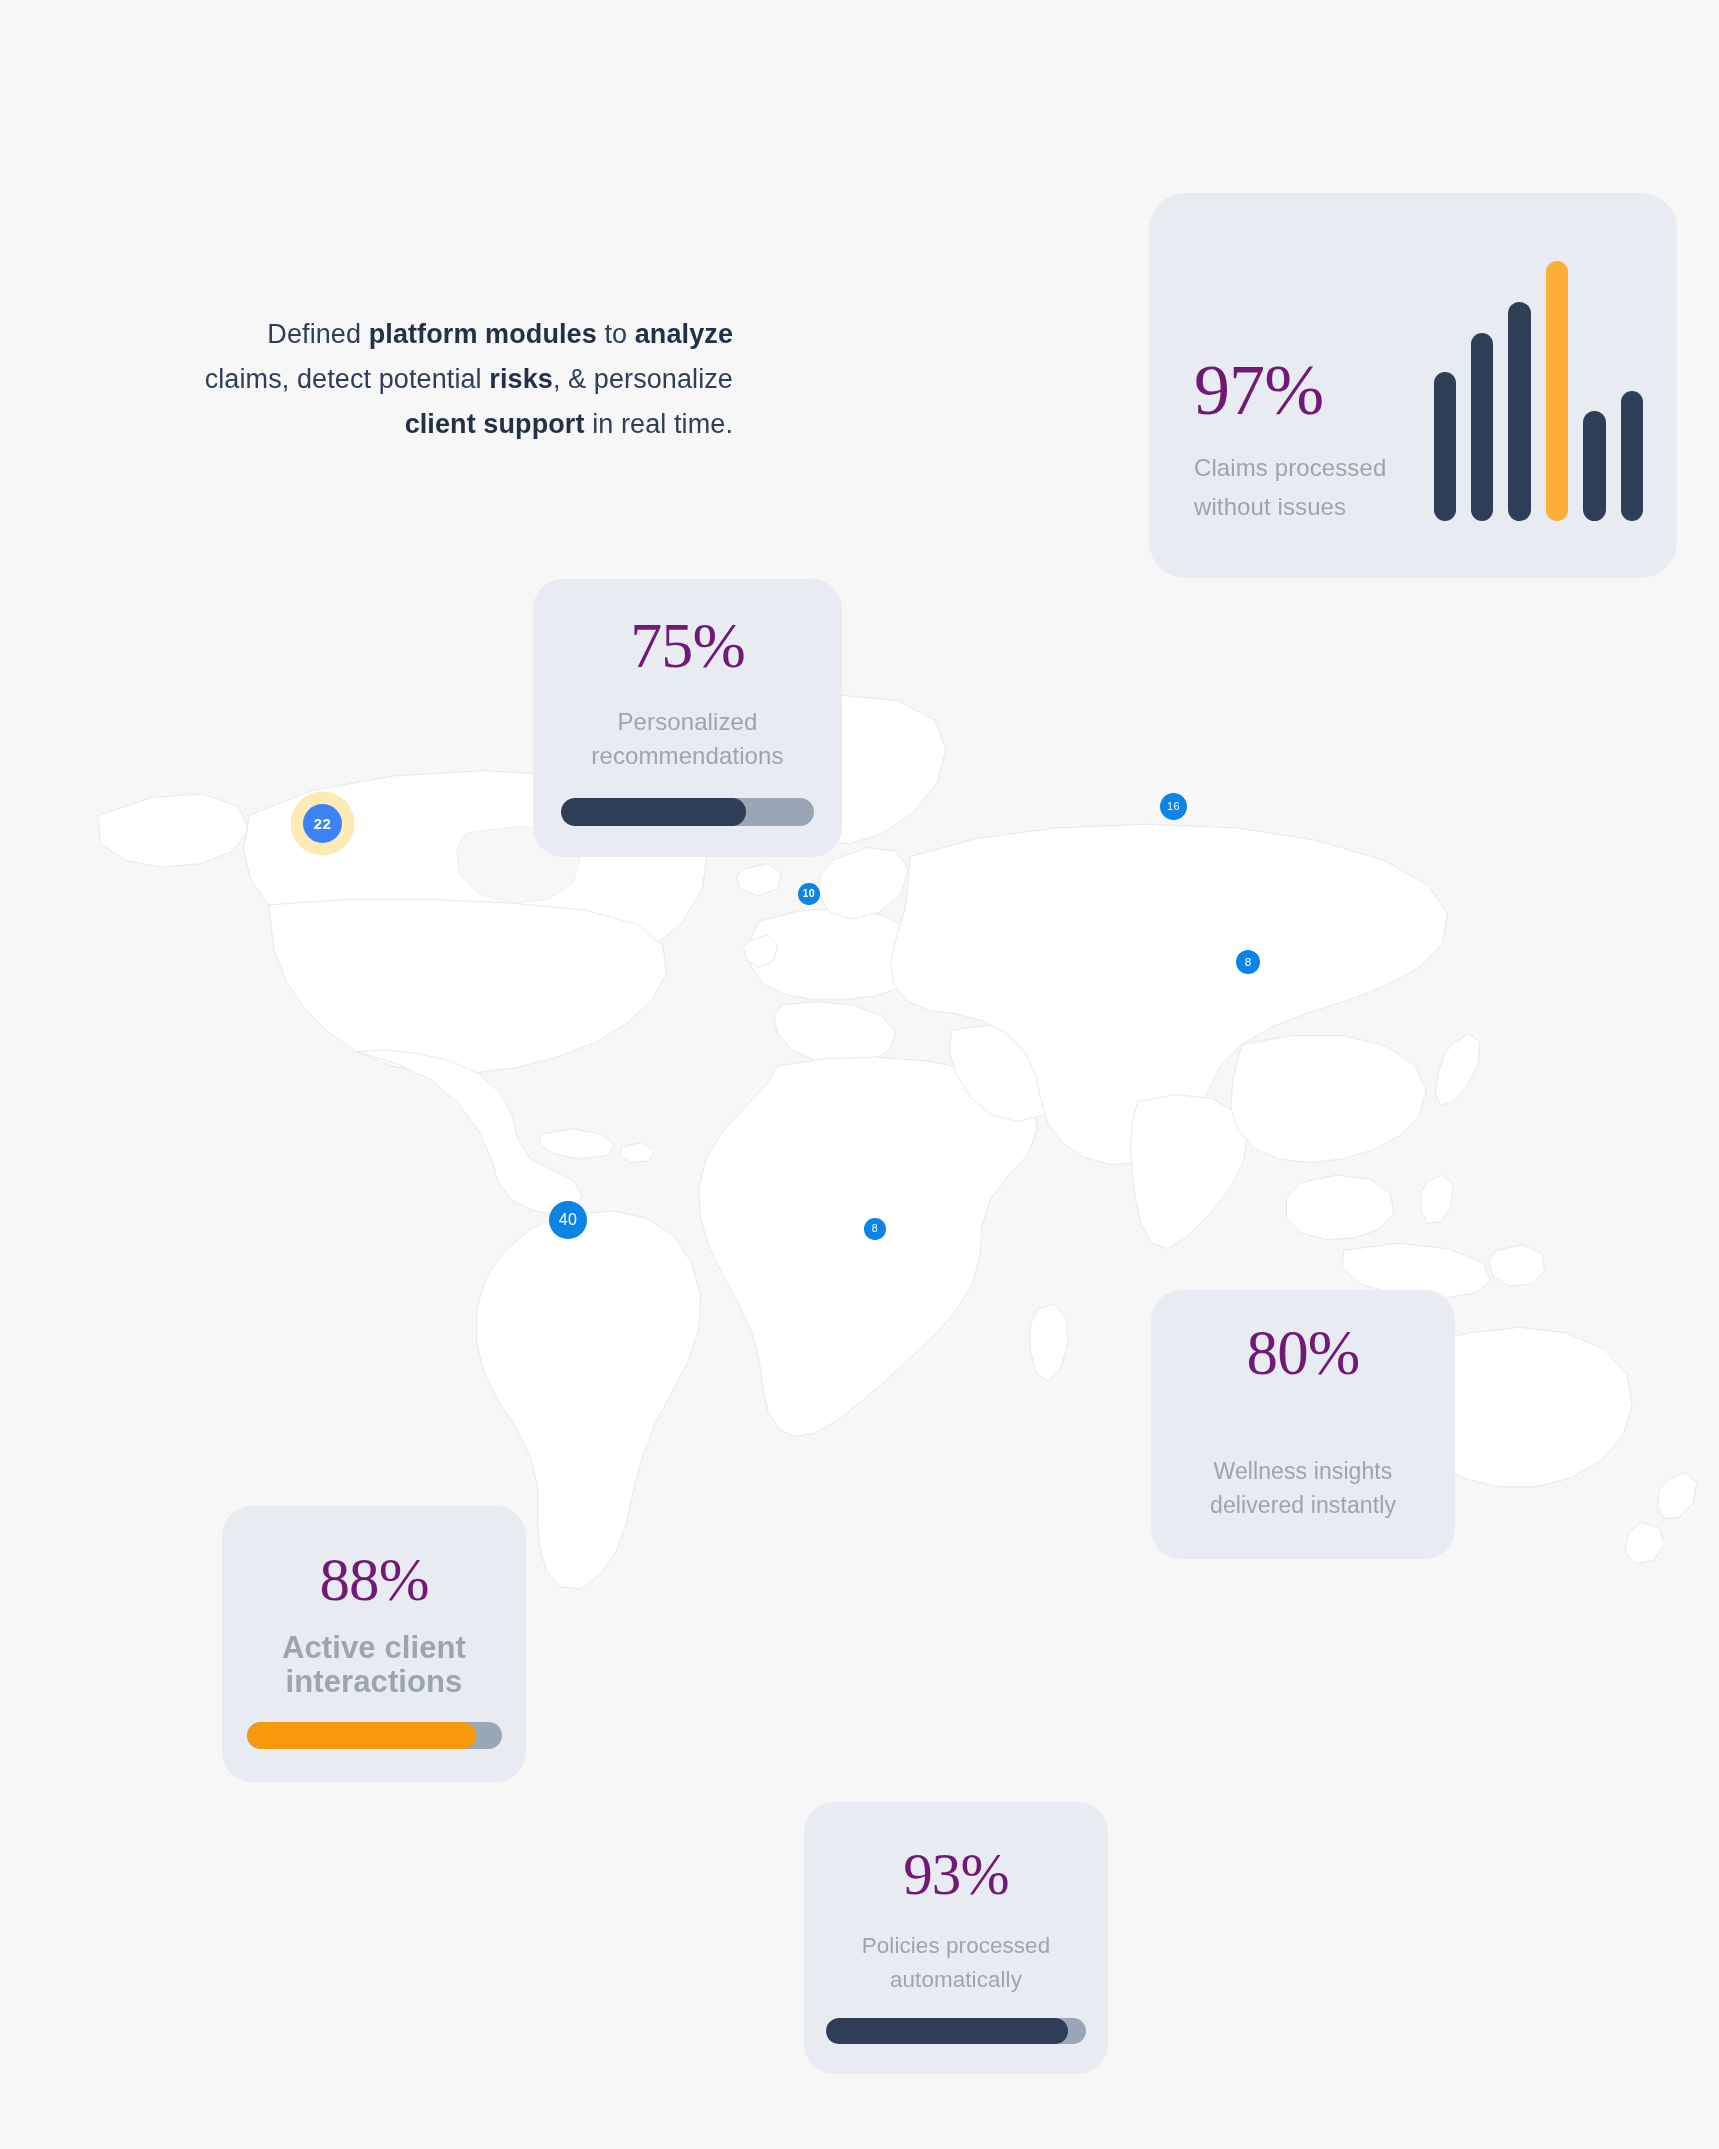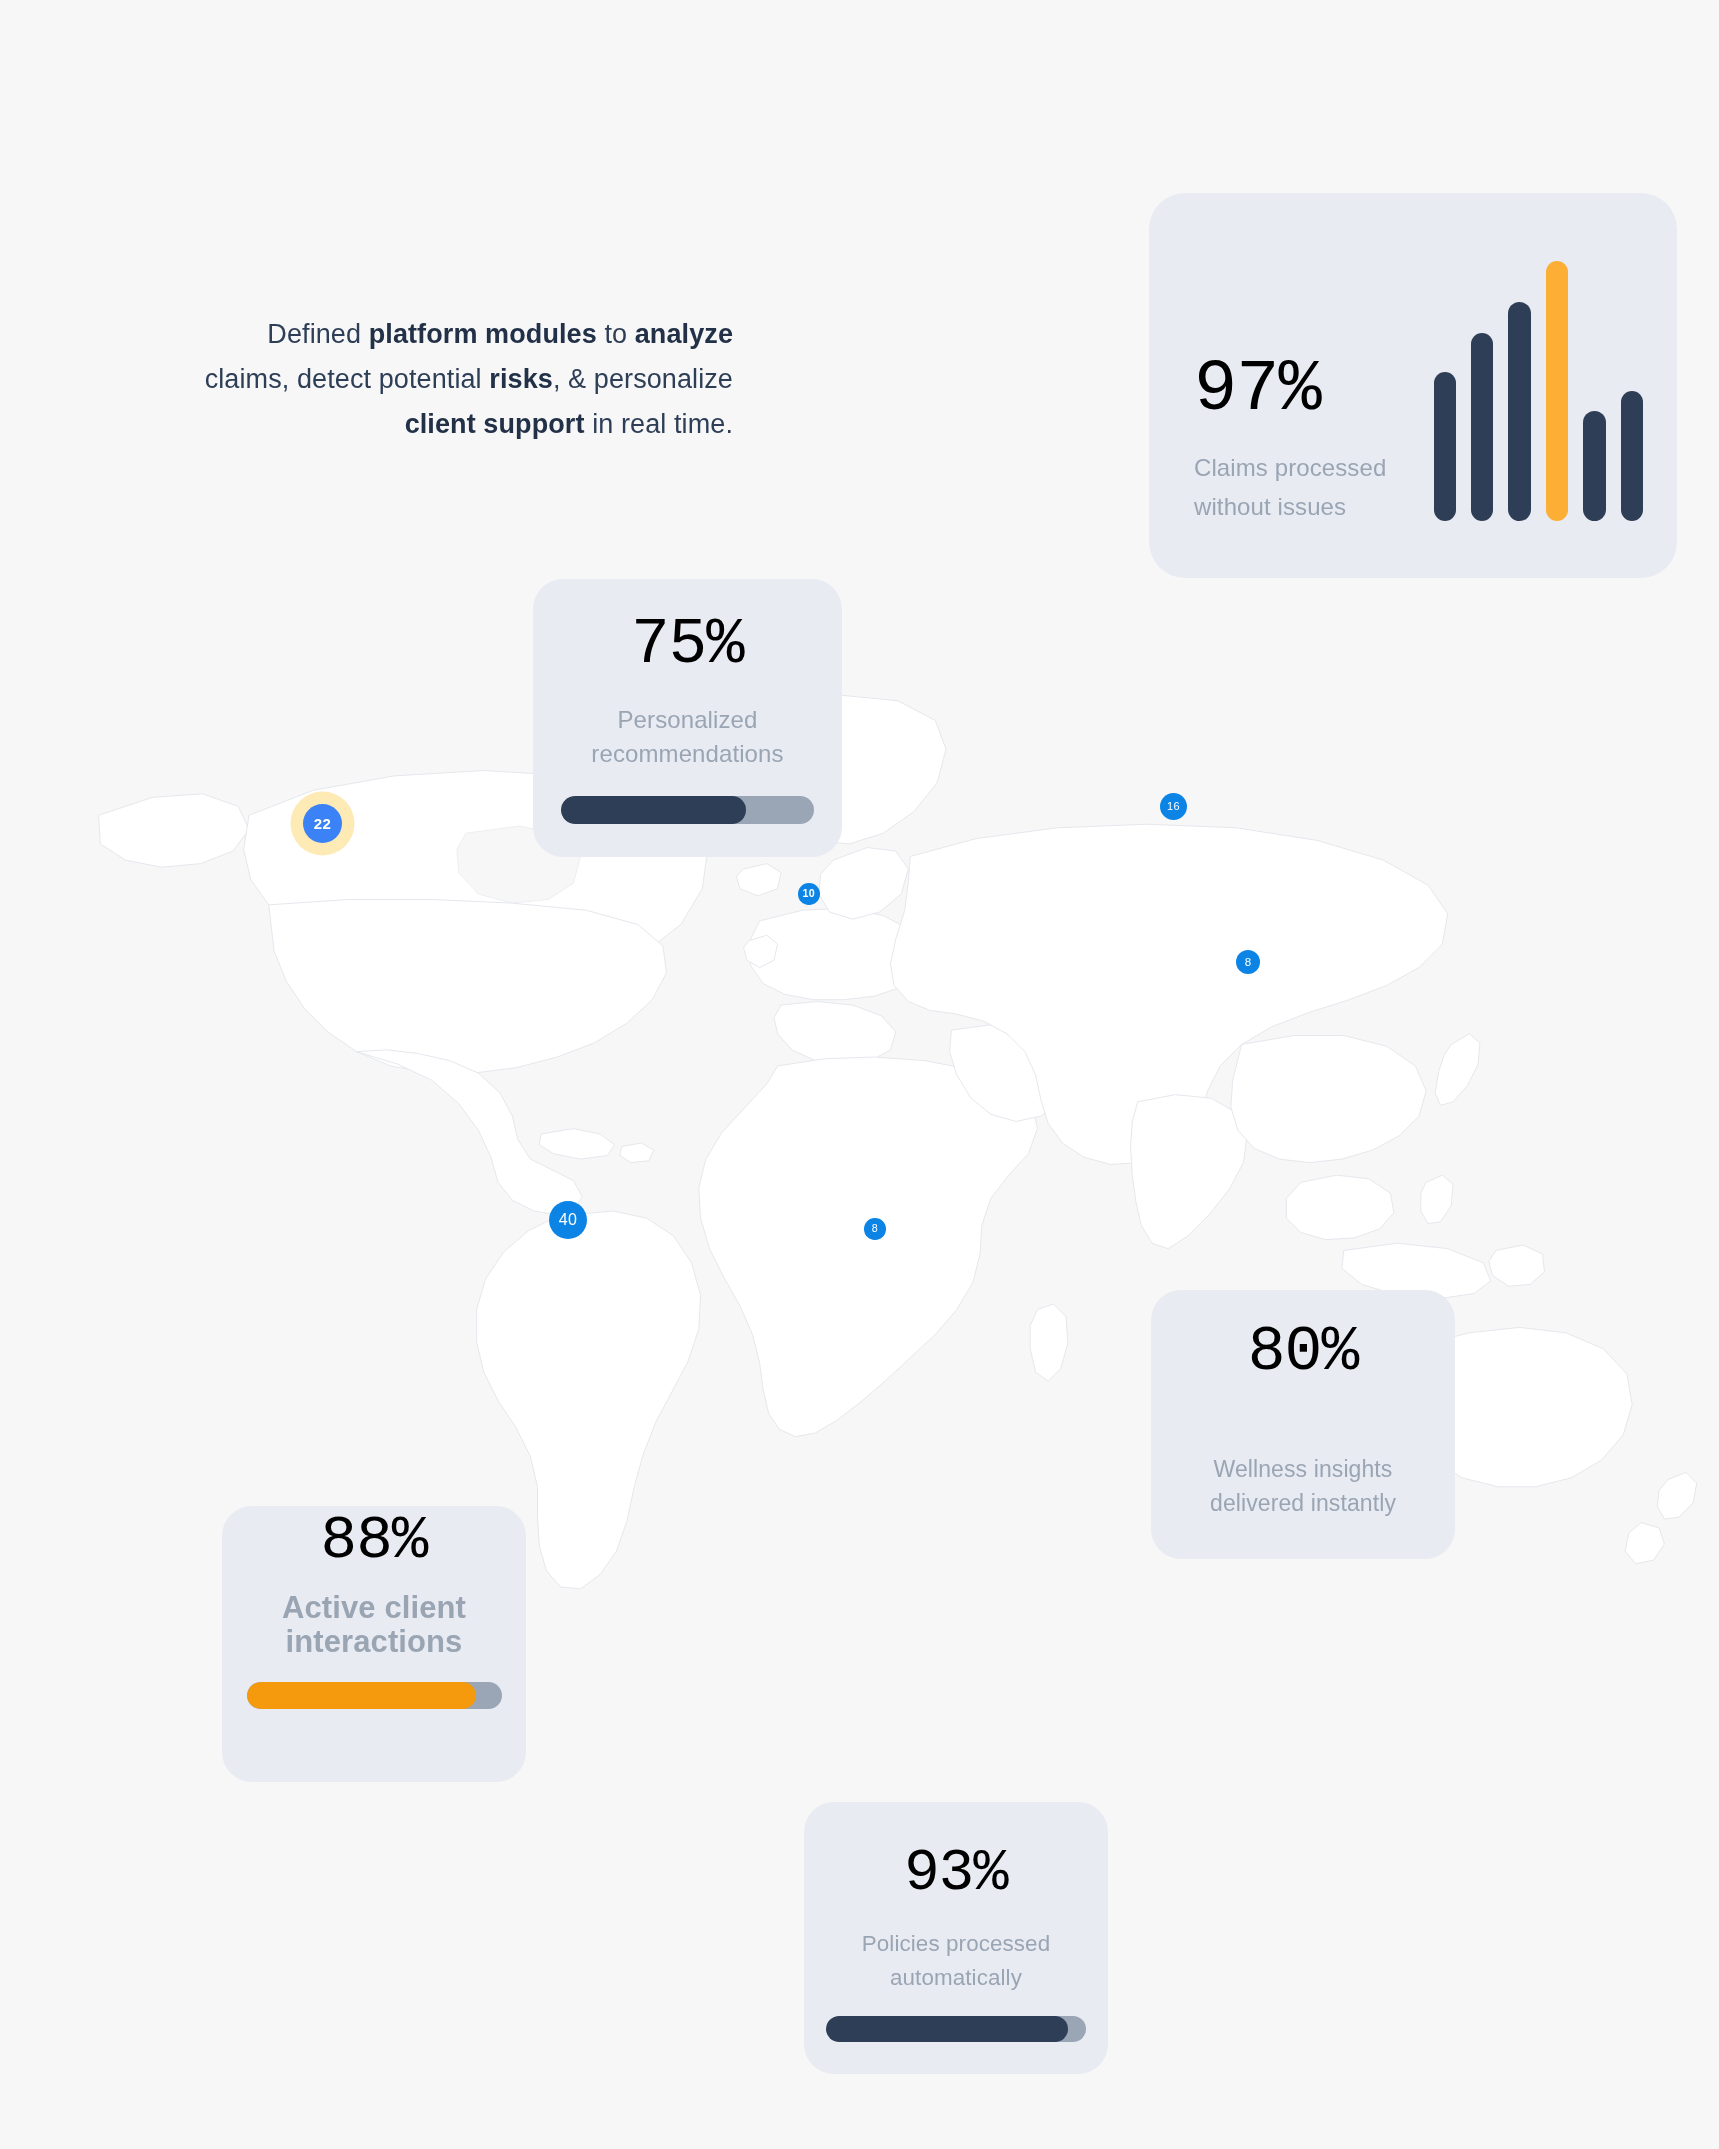--- a/index.html
+++ b/index.html
@@ -62,23 +62,23 @@
   
   .card {
     position:absolute;
     background:#e9ebf3;
     border-radius:30px;
     display:flex;
     flex-direction:column;
     align-items:center;
   }
   .card .pct {
-    font-family:Liberation Mono, monospace;
+    font-family:Liberation Serif, serif;
     font-weight:300;
-    color:#000000;
+    color:#701a75;
     letter-spacing:-0.9px;
   }
   .card .caption {
     color:#9aa5b4;
     font-weight:400;
     text-align:center;
     letter-spacing:0.1px;
   }
   .track {
     background:#9aa6b5;
@@ -120,21 +120,21 @@
   #chart .bar { width:22.4px; border-radius:895px; background:#2d3e56; }
   #chart .bar.accent { background:#fcae35; }
 
   
   #card-80 { left:1151px; top:1290px; width:304px; height:269px; padding-top:27px;gap:44px; }
   #card-80 .pct { font-size:63px; }
   #card-80 .caption { font-size:23px; line-height:34px; margin-top:19.7px; }
   #card-80 .track { width:260px; height:27px; margin-top:23px; }
 
   
-  #card-88 { left:222px; top:1506px; width:304px; height:276px; }
+  #card-88 { left:222px; top:1506px; width:304px; height:276px; padding-top:39px; }
   #card-88 .pct { font-size:61px; }
   #card-88 .caption { font-size:31px; line-height:34px; margin-top:16px;font-weight:bold; }
   #card-88 .track { width:255px; height:27px; margin-top:23px; }
 
   
   #card-93 { left:804px; top:1802px; width:304px; height:272px; padding-top:38px; }
   #card-93 .pct { font-size:59px; }
   #card-93 .caption { font-size:22.4px; line-height:34px; margin-top:19.7px; }
   #card-93 .track { width:260px; height:26px; margin-top:21.5px; }
 </style>

